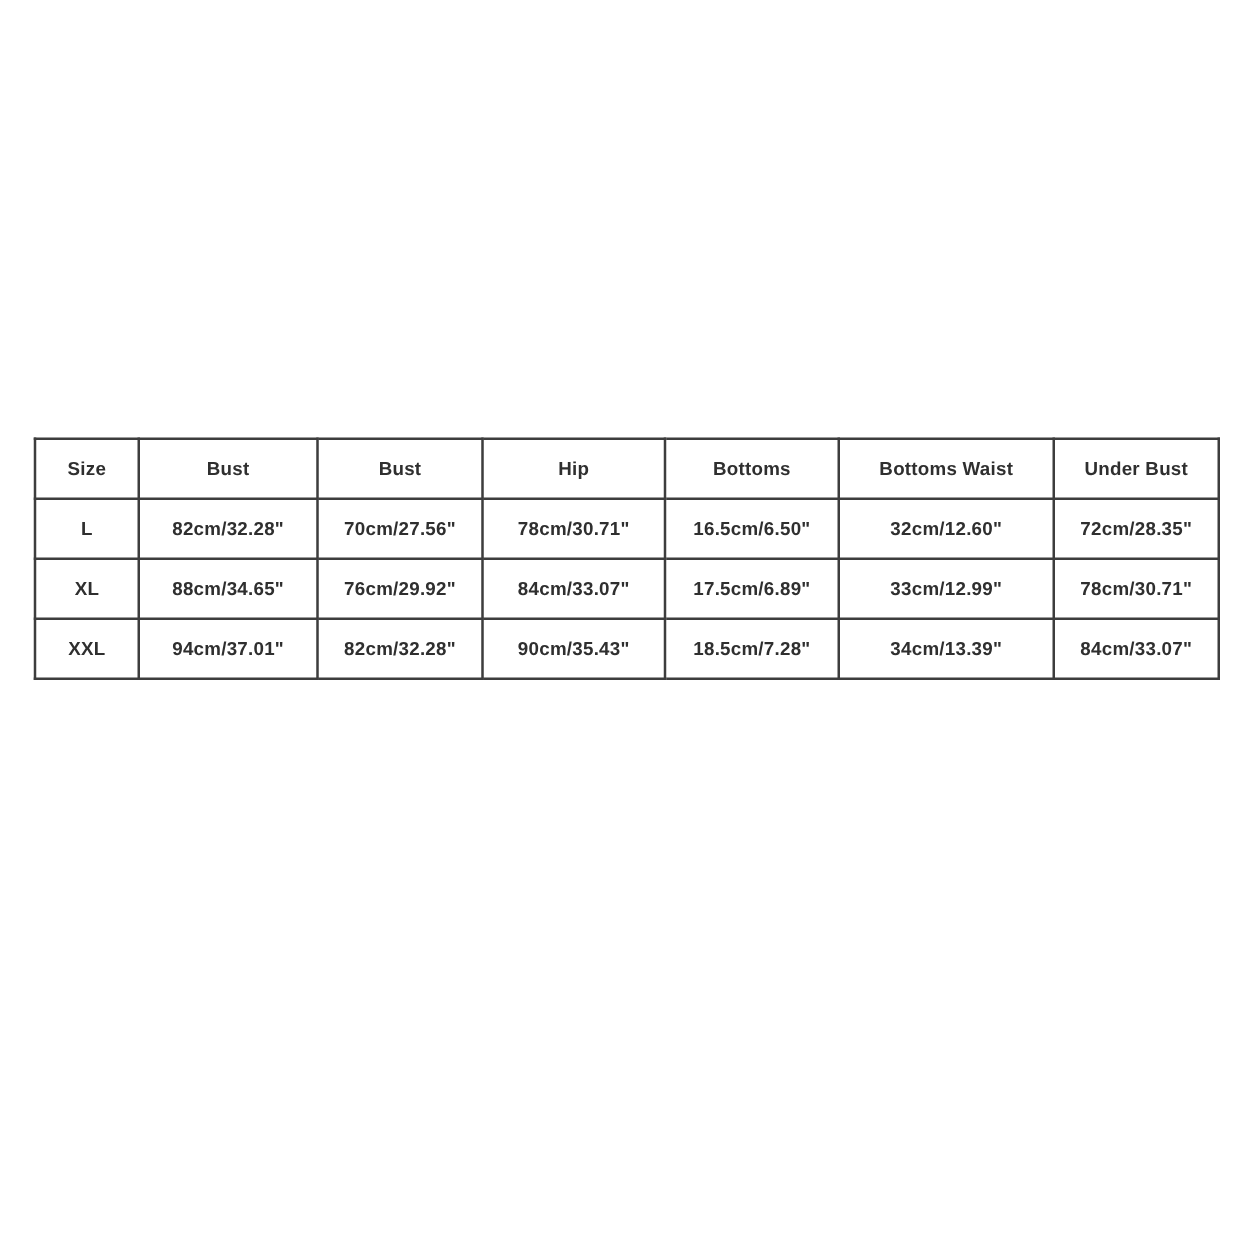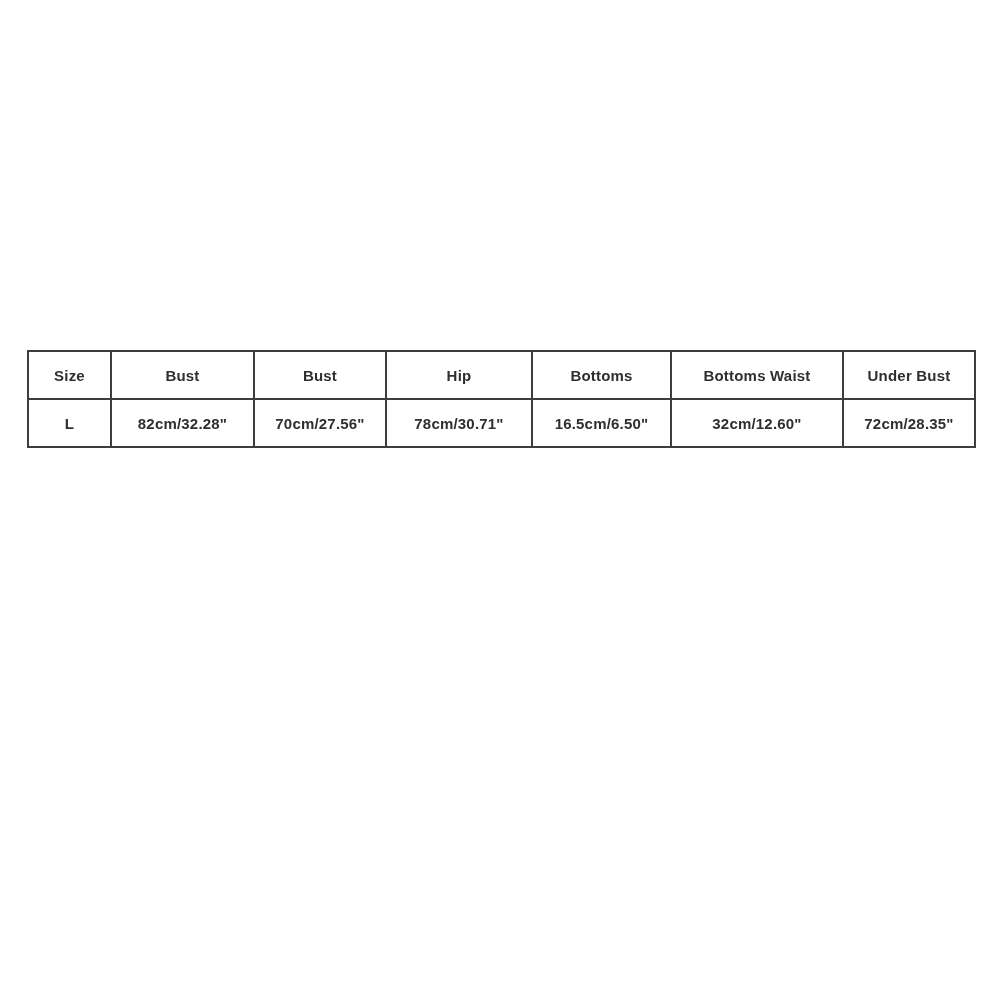--- a/index.html
+++ b/index.html
@@ -80,16 +80,34 @@
       <tbody>
         <tr>
           <td>L</td>
           <td>82cm/32.28"</td>
           <td>70cm/27.56"</td>
           <td>78cm/30.71"</td>
           <td>16.5cm/6.50"</td>
           <td>32cm/12.60"</td>
           <td>72cm/28.35"</td>
         </tr>
+        <tr>
+          <td>XL</td>
+          <td>88cm/34.65"</td>
+          <td>76cm/29.92"</td>
+          <td>84cm/33.07"</td>
+          <td>17.5cm/6.89"</td>
+          <td>33cm/12.99"</td>
+          <td>78cm/30.71"</td>
+        </tr>
+        <tr>
+          <td>XXL</td>
+          <td>94cm/37.01"</td>
+          <td>82cm/32.28"</td>
+          <td>90cm/35.43"</td>
+          <td>18.5cm/7.28"</td>
+          <td>34cm/13.39"</td>
+          <td>84cm/33.07"</td>
+        </tr>
       </tbody>
     </table>
   </div>
 </div>
 
 </body></html>

